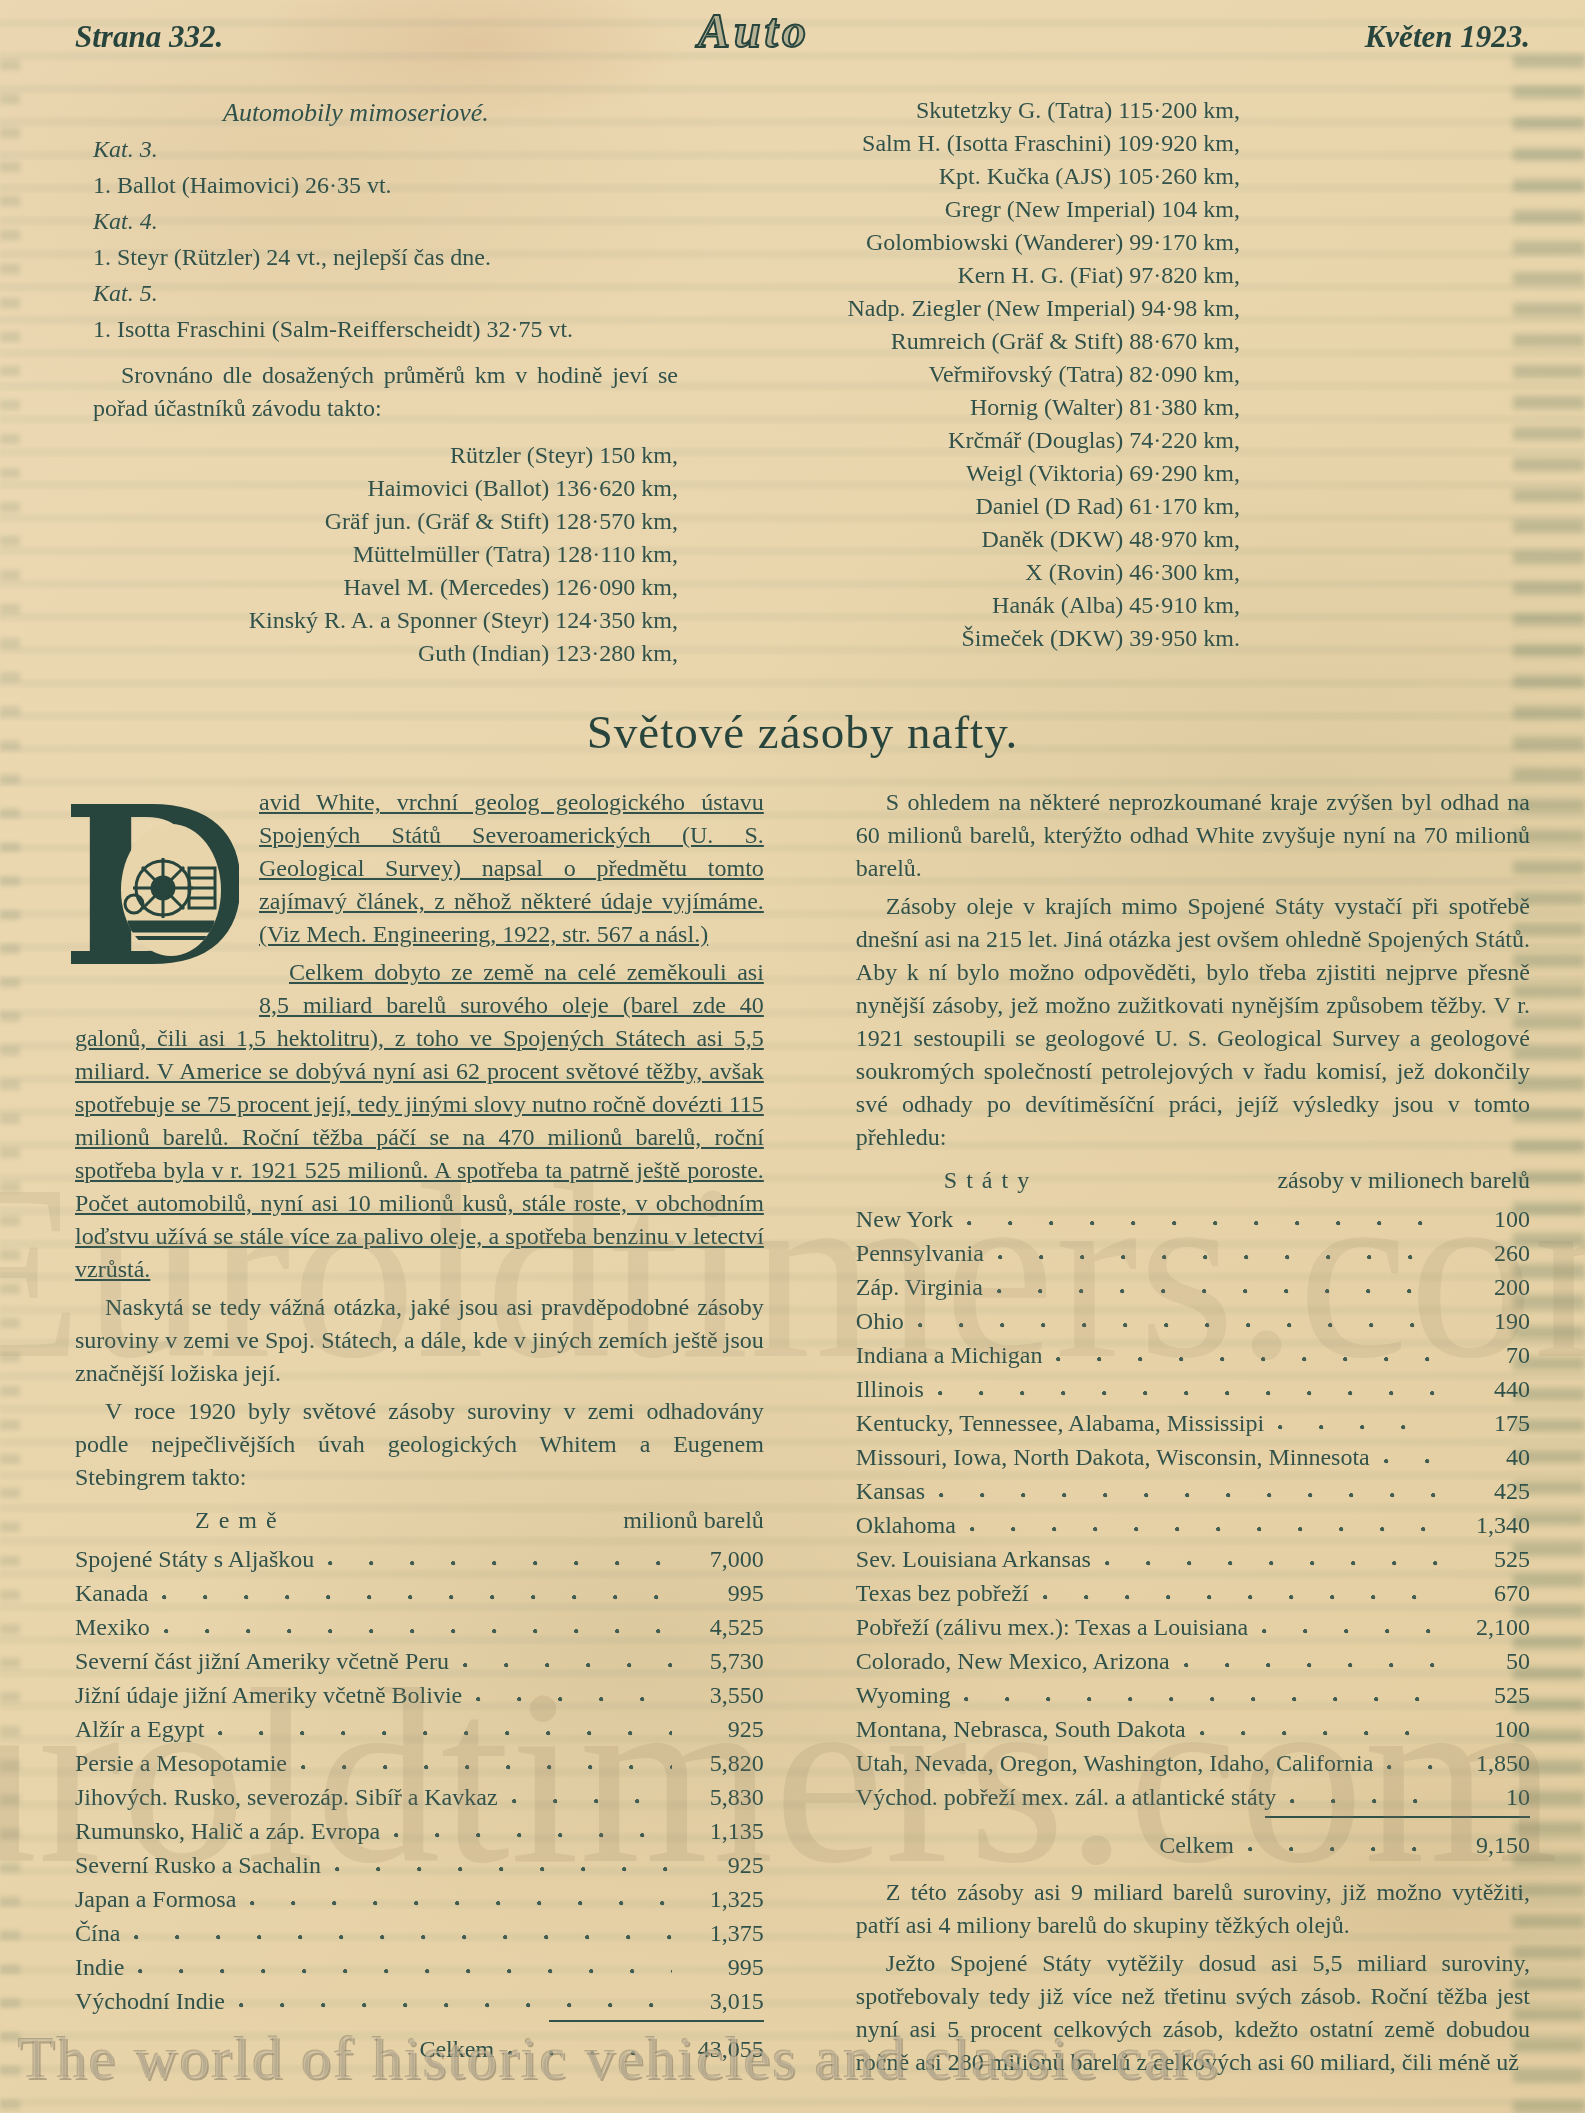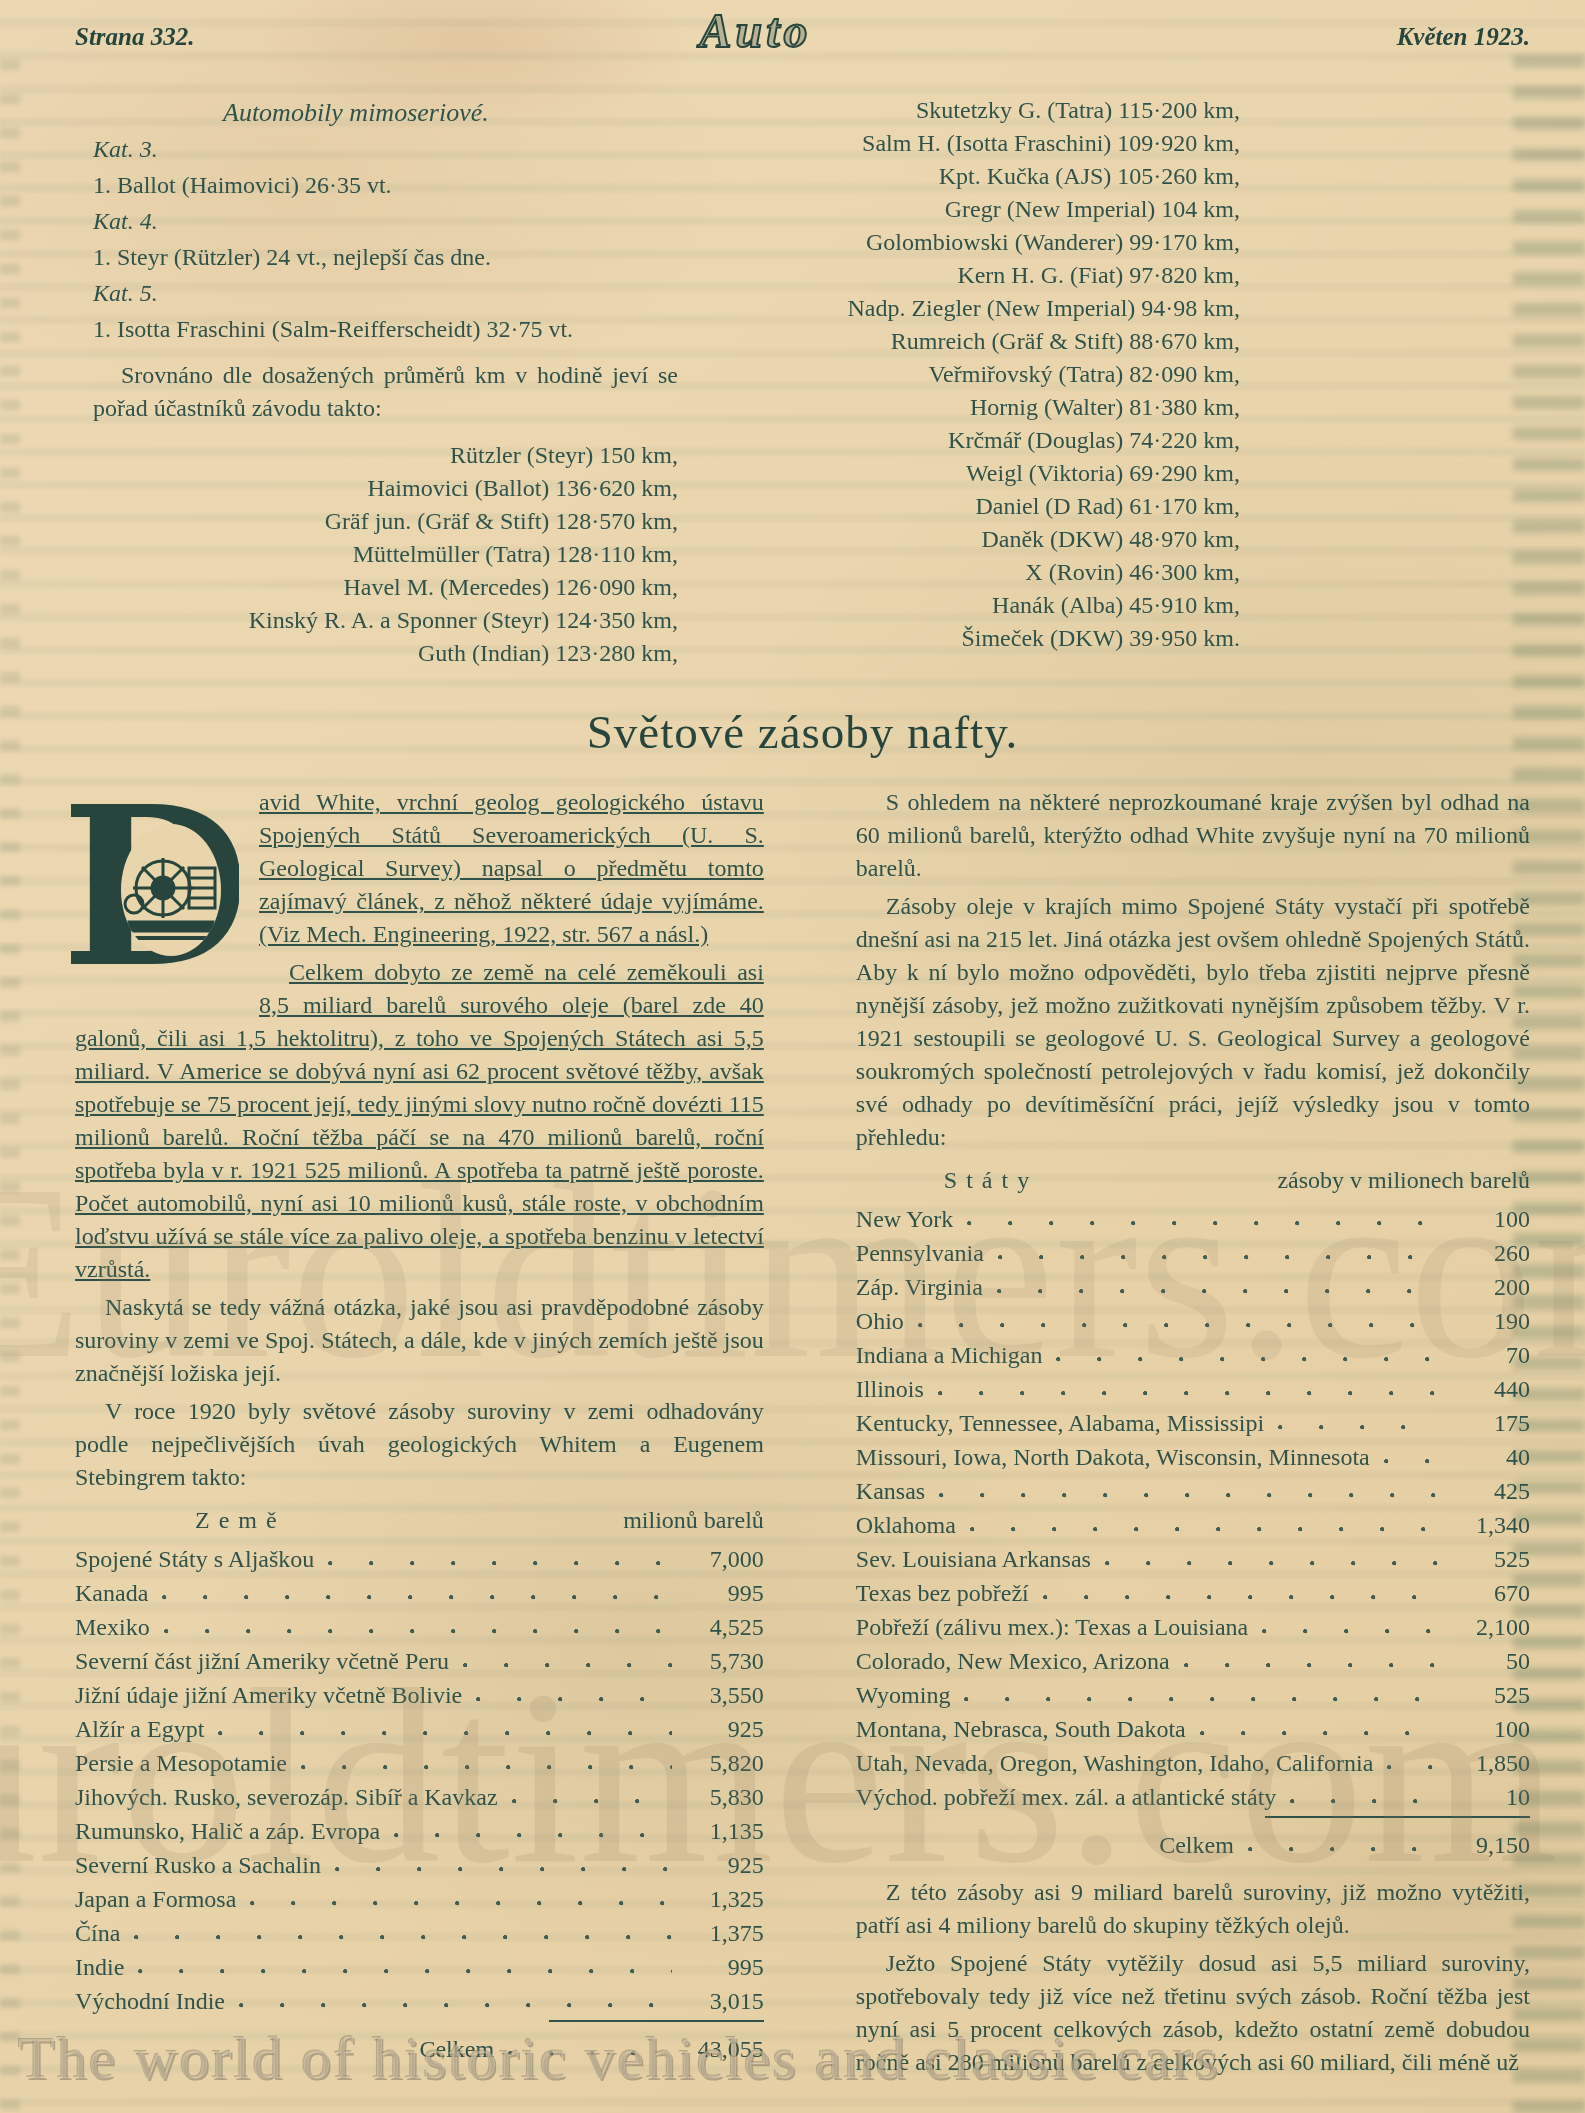--- a/index.html
+++ b/index.html
@@ -40,21 +40,21 @@
   .bleed-left{
     position:absolute;top:60px;bottom:0;left:0;width:20px;z-index:0;
     background:repeating-linear-gradient(to bottom, rgba(40,85,60,.4) 0 10px, transparent 10px 34px);
     filter:blur(2.5px);opacity:.3;pointer-events:none;
   }
   .content{position:relative;z-index:1;padding:14px 55px 0 75px;}
 
   
   .pagehead{display:flex;align-items:flex-start;justify-content:space-between;height:74px;}
   .pagehead .pageno,.pagehead .issue{
-    font-weight:bold;font-style:italic;font-size:25px;color:var(--ink-dark);padding-top:6px;
+    font-weight:bold;font-style:italic;font-size:31px;color:var(--ink-dark);padding-top:6px;
   }
   .logo{
     font-style:italic;font-weight:bold;font-size:48px;letter-spacing:4px;
     color:rgba(49,82,74,.28);
     -webkit-text-stroke:2px var(--ink-dark);
     transform:translateX(-40px);
   }
 
   
   .results{display:flex;margin-top:6px;}

